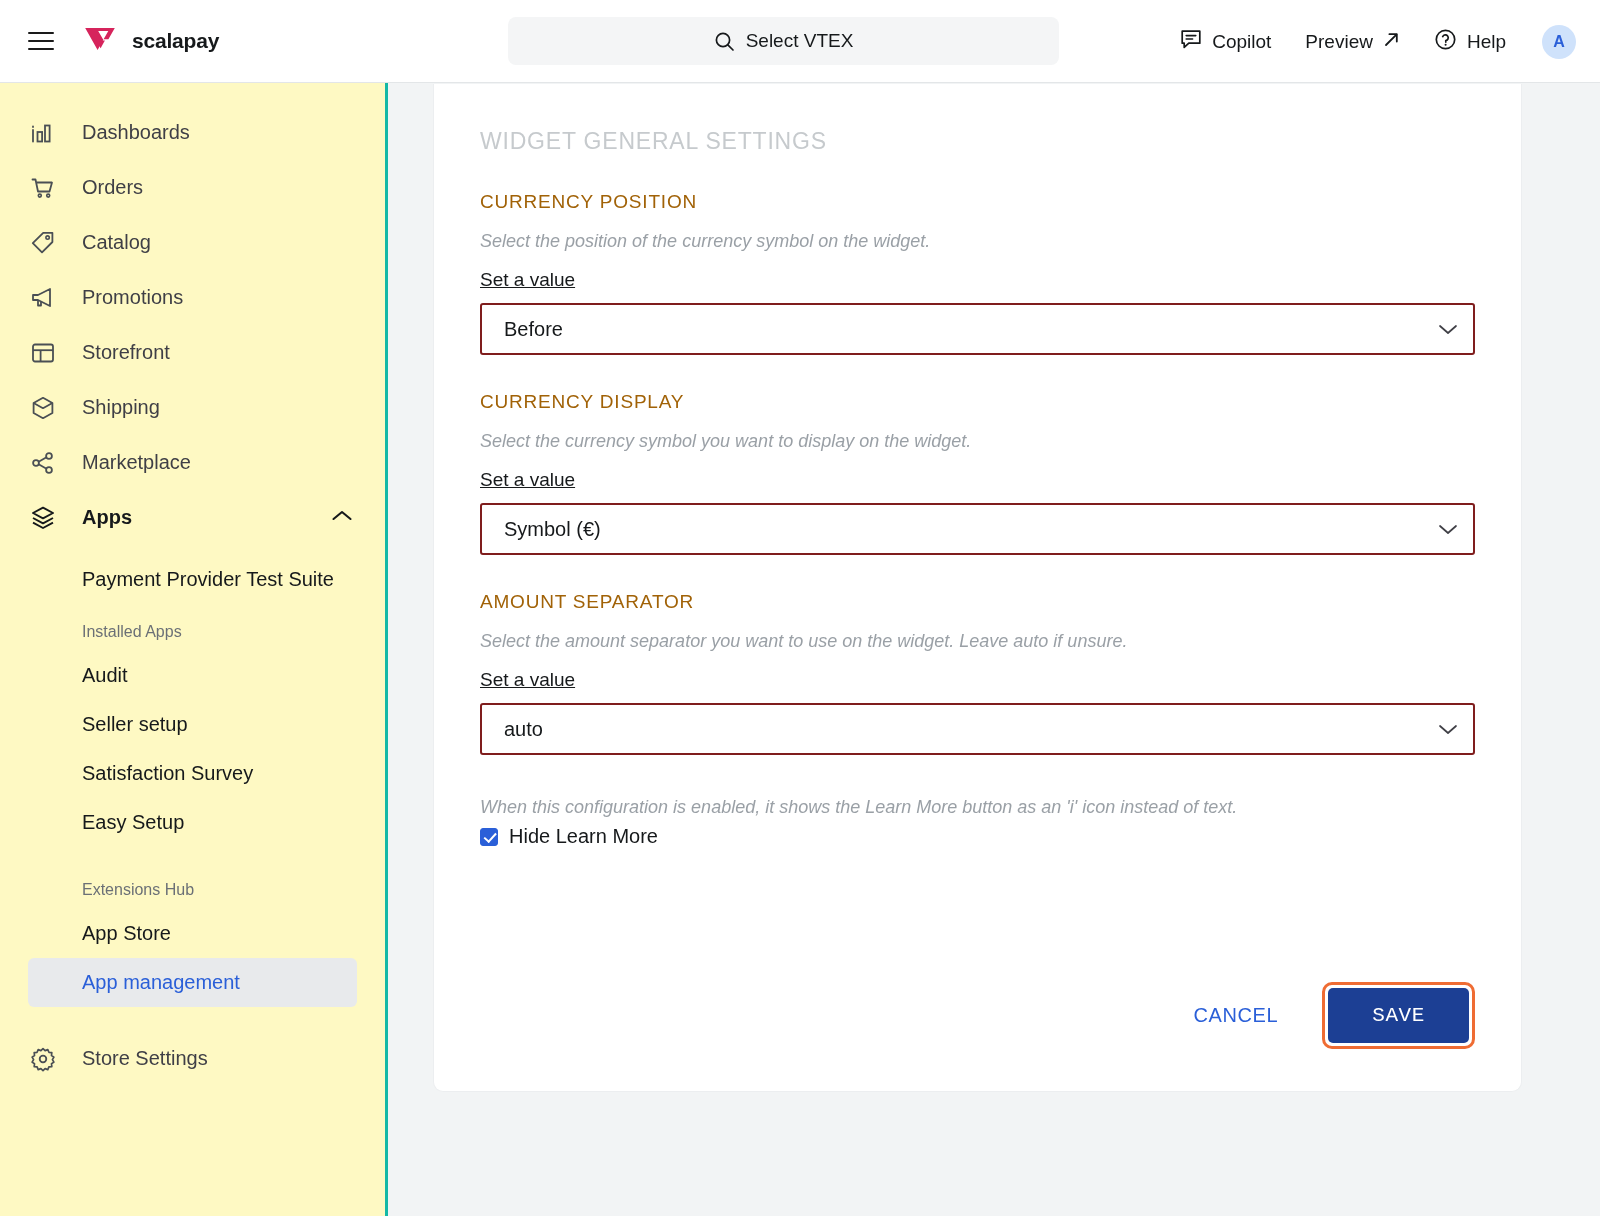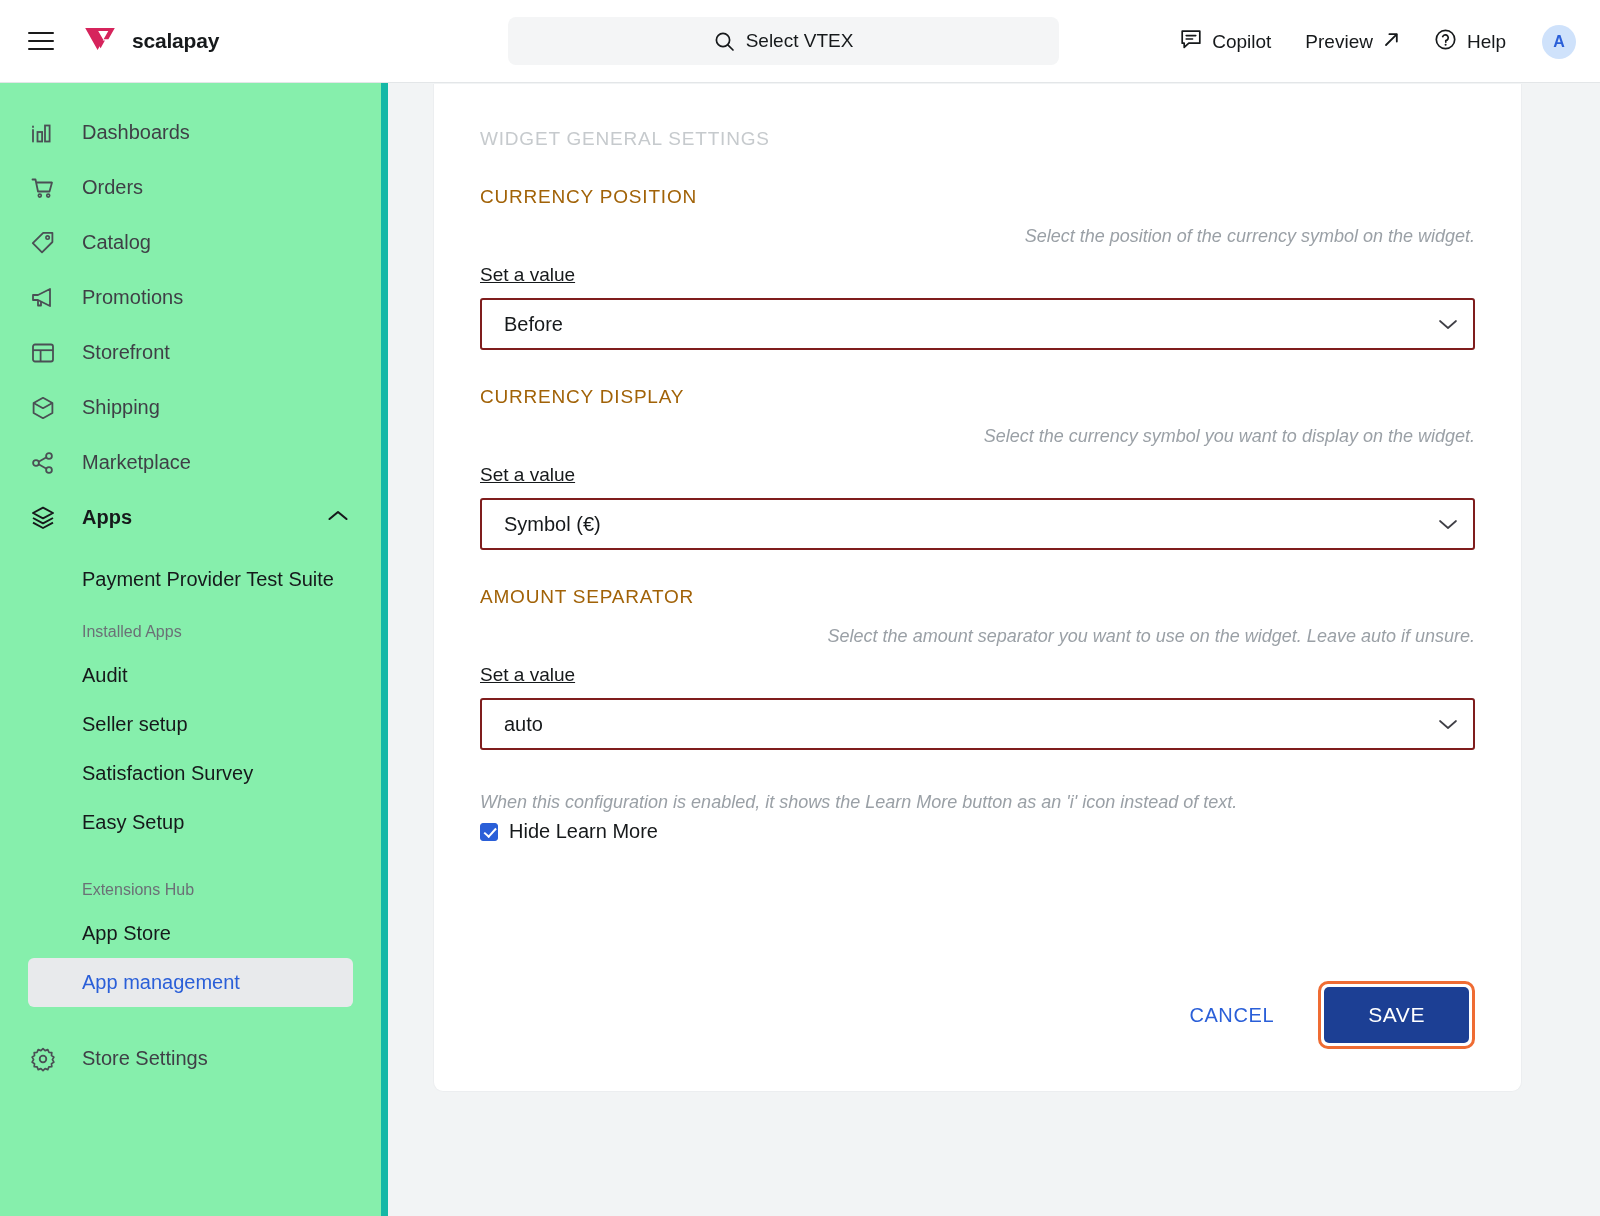--- a/index.html
+++ b/index.html
@@ -53,22 +53,22 @@
     width: 34px; height: 34px; border-radius: 50%;
     background: #cfe2fb; color: #2a5fd8;
     display: flex; align-items: center; justify-content: center;
     font-size: 16px; font-weight: 600; margin-left: 36px; cursor: pointer;
   }
 
   
   .sidebar {
     position: absolute; top: 83px; left: 0;
     width: 388px; height: 1133px;
-    background: #86efac;
-    border-right: 7px solid #14b8a6;
+    background: #fef9c3;
+    border-right: 3px solid #14b8a6;
     padding-top: 22px;
     overflow: hidden;
   }
   .nav-item {
     display: flex; align-items: center;
     height: 55px; padding: 0 30px;
     cursor: pointer; position: relative;
   }
   .nav-item .ico { width: 30px; display: flex; align-items: center; justify-content: flex-start; flex: 0 0 30px; }
   .nav-item .lbl { margin-left: 22px; font-size: 20px; color: #3f3f46; }
@@ -104,32 +104,31 @@
     position: absolute; left: 45px; top: 1px;
     width: 1089px; height: 1008px;
     background: #ffffff;
     border: 1px solid #eceef0;
     border-top: none;
     border-radius: 0 0 10px 10px;
     padding: 44px 46px 0 46px;
   }
 
   .section-title {
-    font-size: 19px; color: #c6cacd; letter-spacing: 0.8px; font-weight: 400;
+    font-size: 23px; color: #c6cacd; letter-spacing: 0.8px; font-weight: 400;
     text-transform: uppercase;
   }
   .field-title {
     font-size: 19px; color: #a16207; letter-spacing: 0.8px; font-weight: 400;
     text-transform: uppercase;
     margin-top: 36px;
   }
   .field-desc {
     font-size: 18px; color: #9aa0a6; font-style: italic;
     margin-top: 18px;
-    text-align: right;
   }
   .field-label {
     font-size: 19px; color: #16191b; margin-top: 17px; text-decoration: underline;
   }
   .select-wrap {
     position: relative;
     margin-top: 12px;
     height: 52px;
     border: 2px solid #7f1d1d;
     border-radius: 3px;
@@ -164,20 +163,21 @@
     font-size: 20px; color: #2a5fd8; letter-spacing: 0.6px;
     background: none; border: none; cursor: pointer;
     padding: 12px 18px; font-family: inherit;
   }
   .save-ring {
     margin-left: 26px;
     border: 3px solid #ef6c33;
     border-radius: 10px;
     padding: 3px;
     background: #fff;
+    font-family: Liberation Mono, monospace;
   }
   .btn-save {
     background: #1c3f94; color: #ffffff;
     font-size: 21px; letter-spacing: 0.6px;
     border: none; border-radius: 5px;
     padding: 16px 44px; cursor: pointer;
     font-family: inherit;
   }
 </style>
 </head>

